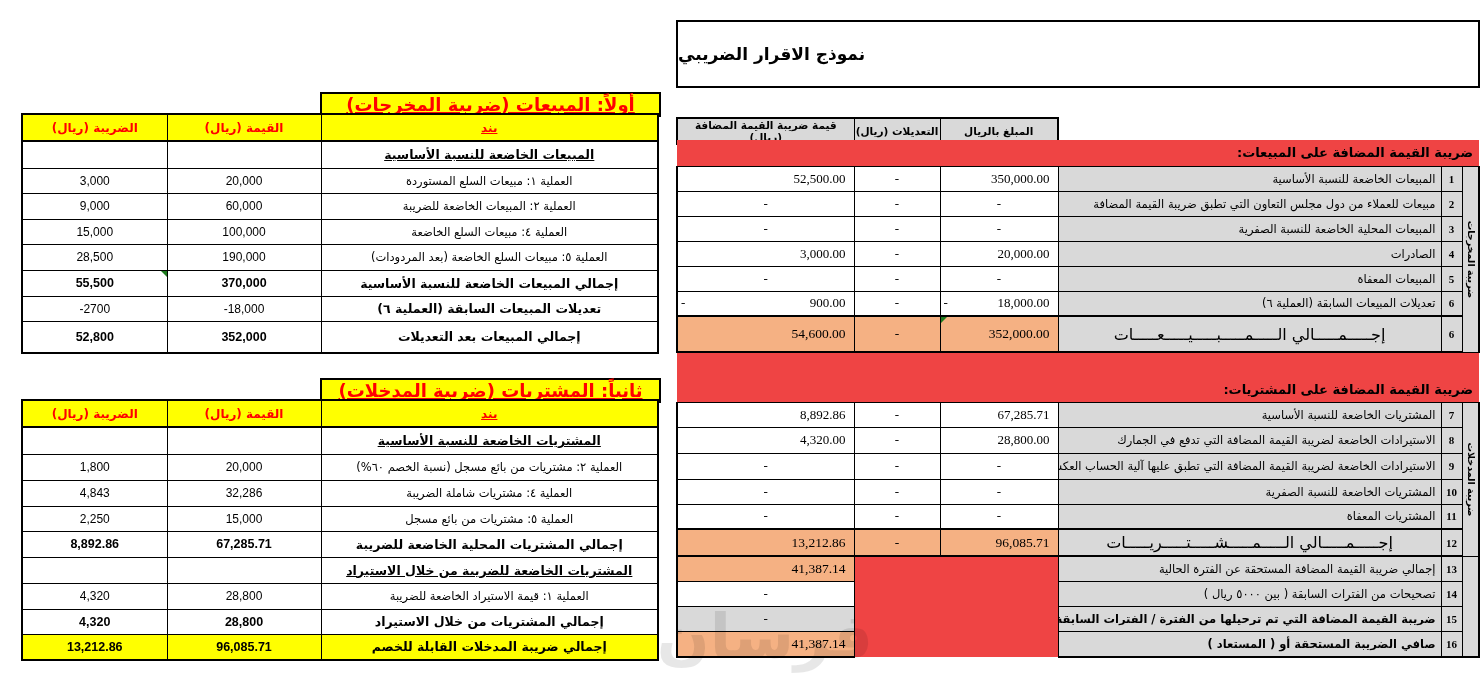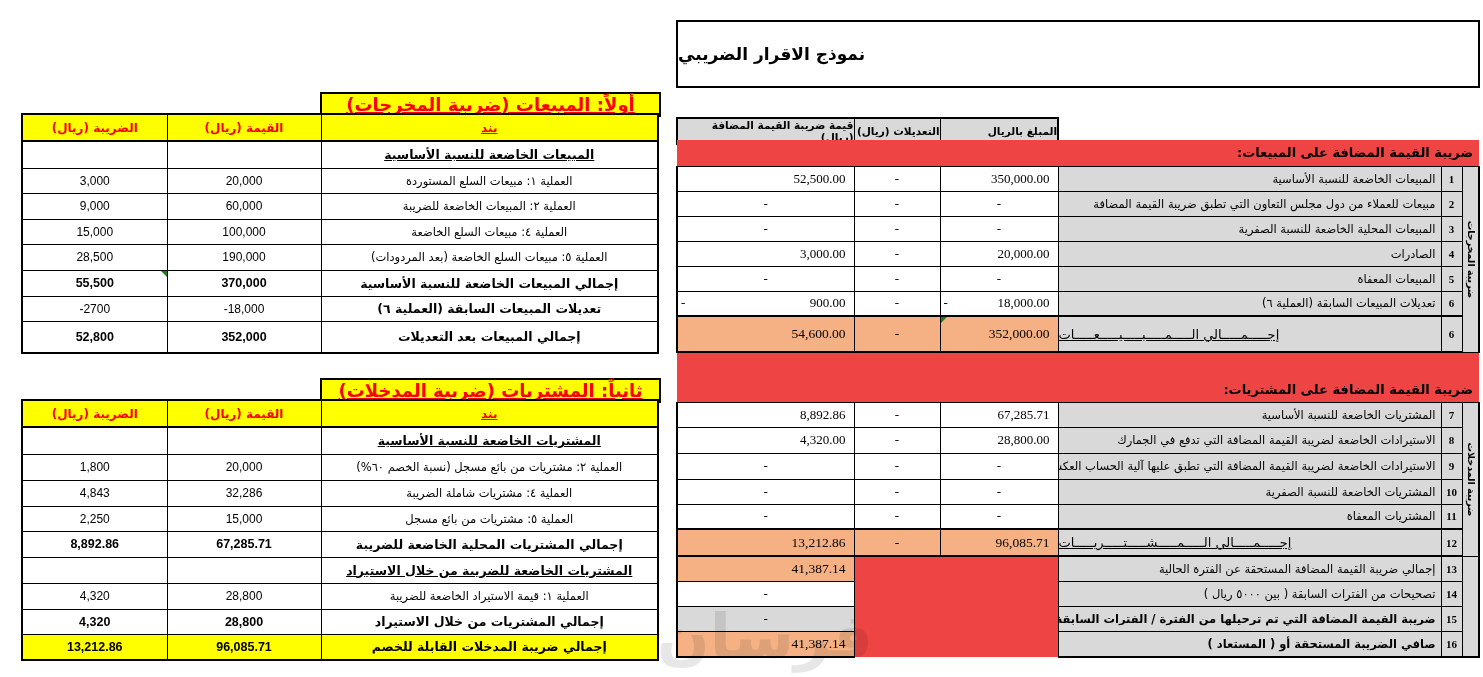--- a/index.html
+++ b/index.html
@@ -13,25 +13,25 @@
   .nb{border:none !important;background:#ef4444;}
   .gry{background:#D9D9D9;}
   .org{background:#F5B183;}
   .ylw{background:#FFFF00;}
   .bl2{border-left-width:2px !important;}
   .br2{border-right-width:2px !important;}
   .bt2{border-top-width:2px !important;}
   .bb2{border-bottom-width:2px !important;}
   
   .rh td{border:1px solid #000;background:#D9D9D9;font-weight:bold;font-size:10.5px;
-         text-align:right;direction:rtl;margin-left:10px;}
+         text-align:center;direction:rtl;margin-left:10px;}
   .sect{direction:rtl;text-align:right;font-weight:bold;font-size:13px;padding:0 6px;}
   .lbl{direction:rtl;text-align:right;font-size:11.5px;padding:0 5px;white-space:nowrap;}
   .lblb{font-weight:bold;}
-  .tl{direction:rtl;text-align:left;font-size:13px;white-space:nowrap;text-decoration:underline;}
+  .tl{direction:rtl;text-align:center;font-size:16px;white-space:nowrap;}
   .rn{font-family:"Liberation Serif","DejaVu Serif",serif;font-weight:bold;font-size:11px;
       text-align:center;}
   .val{font-family:"Liberation Serif","DejaVu Serif",serif;font-size:13px;text-align:right;
        padding:0 8px;}
   .dsh{font-family:"Liberation Serif","DejaVu Serif",serif;font-size:13px;text-align:center;}
   .bv{font-weight:normal;font-size:13.5px;}
   .negw{display:flex;justify-content:space-between;align-items:center;
         font-family:"Liberation Serif","DejaVu Serif",serif;font-size:13px;padding:0 8px 0 3px;}
   .vt{position:relative;}
   .vt>div{position:absolute;top:0;left:0;height:17px;transform:rotate(90deg) translateY(-17px);

